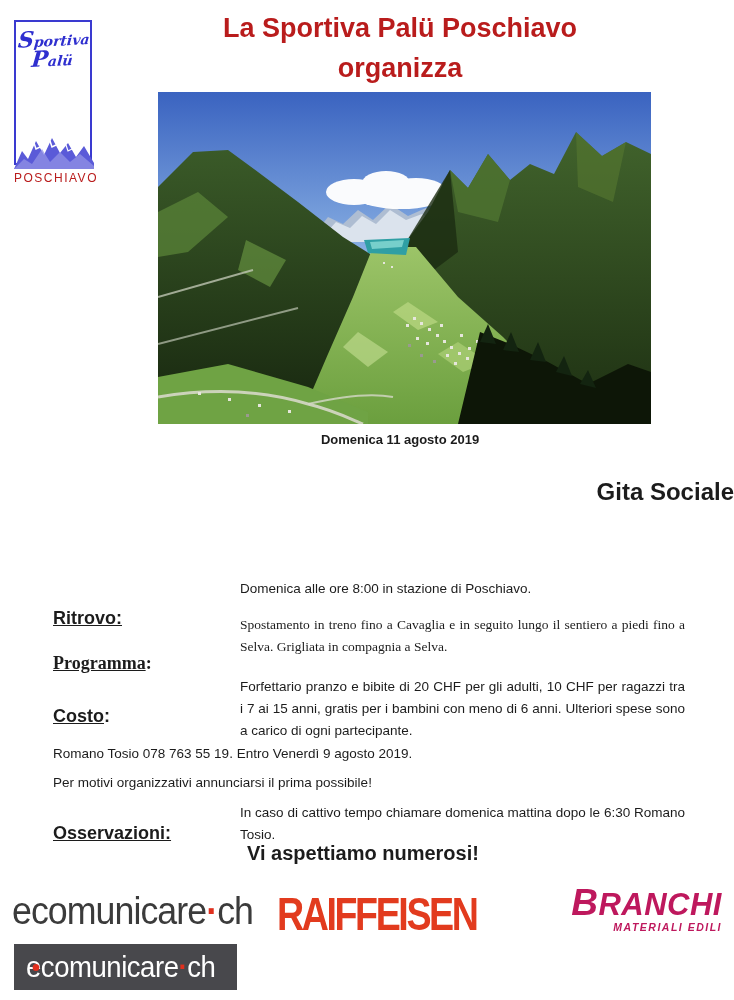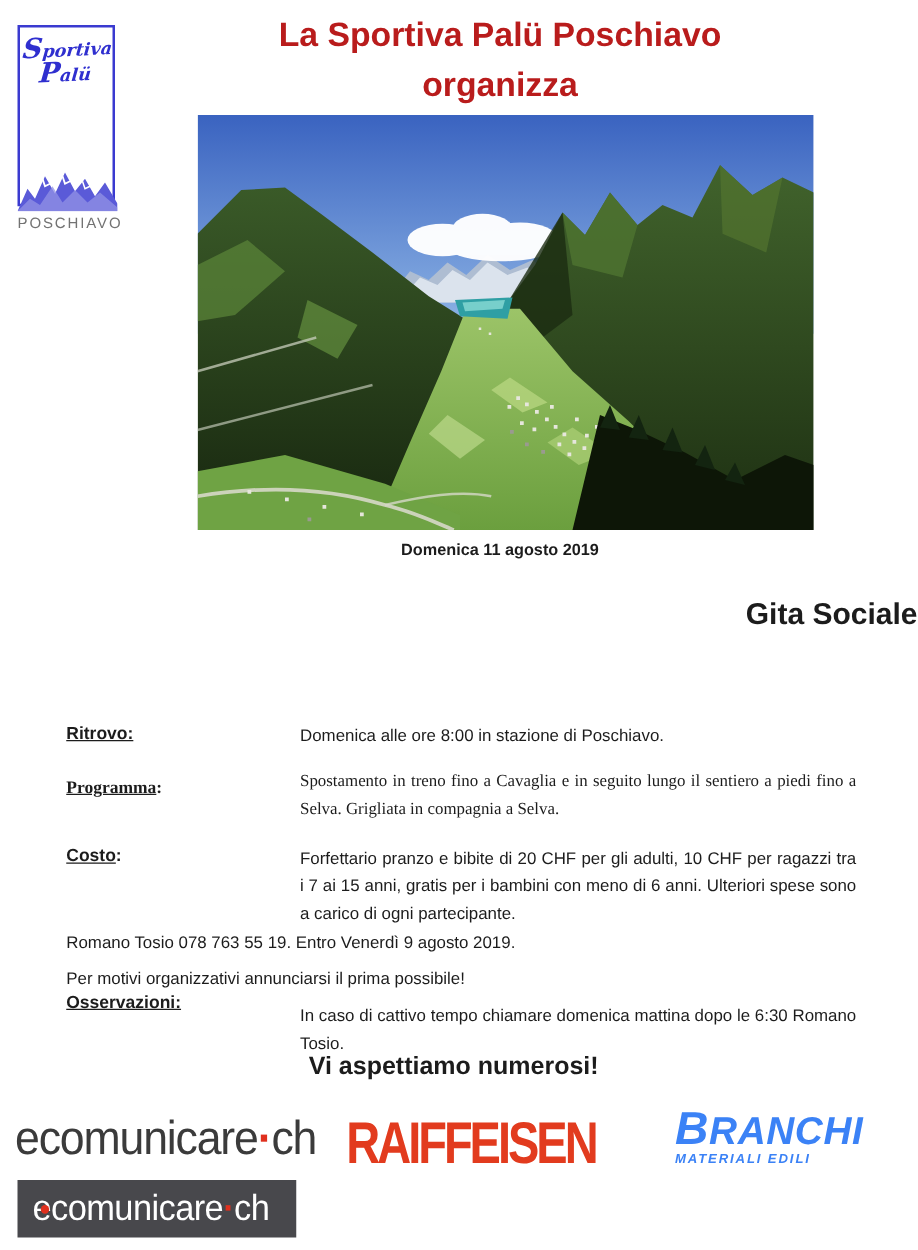--- a/index.html
+++ b/index.html
@@ -7,21 +7,21 @@
         font-family:"Liberation Sans",sans-serif;color:#1c1c1c;}
 
   
   .club-logo{position:absolute;left:14px;top:20px;width:82px;}
   .logo-box{position:relative;width:78px;height:145px;border:2px solid #3a3ad0;background:#fff;box-sizing:border-box;}
   .logo-script{position:absolute;top:8px;left:0;width:100%;text-align:center;
                font-family:"DejaVu Serif",serif;font-style:italic;font-weight:bold;
                color:#2f2fcf;transform:skewX(-8deg) rotate(-3deg);line-height:17px;font-size:14px;}
   .logo-script .l1::first-letter,.logo-script .l2::first-letter{font-size:22px;}
   .logo-mountains{position:absolute;left:-2px;bottom:-6px;width:80px;height:36px;}
-  .logo-town{margin-top:6px;text-align:center;color:#737373;font-size:12px;letter-spacing:1.5px;font-weight:400;}
+  .logo-town{margin-top:6px;text-align:center;color:#b91c1c;font-size:12px;letter-spacing:1.5px;font-weight:400;}
 
   
   .title-wrap{position:absolute;left:66px;top:8px;width:668px;text-align:center;
               font-weight:bold;font-size:27px;line-height:40px;color:#b91c1c;}
   .event-date{position:absolute;left:66px;top:432px;width:668px;text-align:center;
               font-weight:bold;font-size:13px;}
   .event-title{position:absolute;left:66px;top:478px;width:668px;text-align:right;
                font-weight:bold;font-size:24px;}
   .closing-line{position:absolute;left:247px;top:842px;font-weight:bold;font-size:20px;}
 
@@ -30,37 +30,37 @@
   .valley-photo svg{display:block;width:100%;height:100%;}
 
   
   .details{position:absolute;left:53px;top:578px;width:632px;}
   .drow{position:absolute;left:0;display:flex;width:632px;}
   .row-ritrovo{top:0;}
   .row-programma{top:36px;font-family:Liberation Serif, serif;}
   .row-costo{top:98px;}
   .row-annunci{top:165px;}
   .row-osservazioni{top:215px;}
-  .dlbl{width:187px;font-weight:bold;font-size:14px;flex:none;}
+  .dlbl{width:187px;font-weight:bold;font-size:18px;flex:none;margin-top:30px;}
   .dlbl .u{text-decoration:underline;}
   .row-programma .dlbl{padding-top:9px;}
   .dcontent{width:445px;flex:none;font-size:13.5px;line-height:22px;text-align:justify;}
   .row-osservazioni .dcontent{padding-top:9px;}
   .dcontent p{margin:0;}
   .dcontent p.bold{font-weight:normal;margin-top:7px;}
   .dcontent p:empty{display:none;}
 
   
   .spon-eco{position:absolute;left:12px;top:890px;font-size:38px;color:#3b3b3b;
             letter-spacing:-1px;transform:scaleX(0.94);transform-origin:left top;white-space:nowrap;}
   .spon-eco .dot,.badge .dot{color:#e0301e;font-weight:bold;}
   .spon-raiff{position:absolute;left:277px;top:886px;font-size:47px;font-weight:bold;color:#e23b1e;
               letter-spacing:-3px;transform:scaleX(0.8);transform-origin:left top;white-space:nowrap;}
-  .spon-branchi{position:absolute;left:540px;top:888px;width:182px;color:#3b82f6;
-                font-style:italic;text-align:left;}
+  .spon-branchi{position:absolute;left:540px;top:888px;width:182px;color:#be185d;
+                font-style:italic;text-align:right;}
   .branchi-name{font-size:31px;font-weight:bold;letter-spacing:0.5px;line-height:30px;white-space:nowrap;}
   .branchi-name::first-letter{font-size:37px;}
   .branchi-tagline{font-size:10.5px;font-weight:bold;letter-spacing:1.5px;margin-top:1px;}
 
   .badge{position:absolute;left:14px;top:944px;height:46px;background:#48484c;
          display:flex;align-items:center;padding:0 12px;}
   .badge-text{position:relative;color:#ffffff;font-size:29px;letter-spacing:-0.5px;
               transform:scaleX(0.95);transform-origin:left center;white-space:nowrap;}
   .badge .dot-in-e{position:absolute;left:7px;top:13px;width:7px;height:7px;border-radius:50%;
                    background:#e0301e;}

